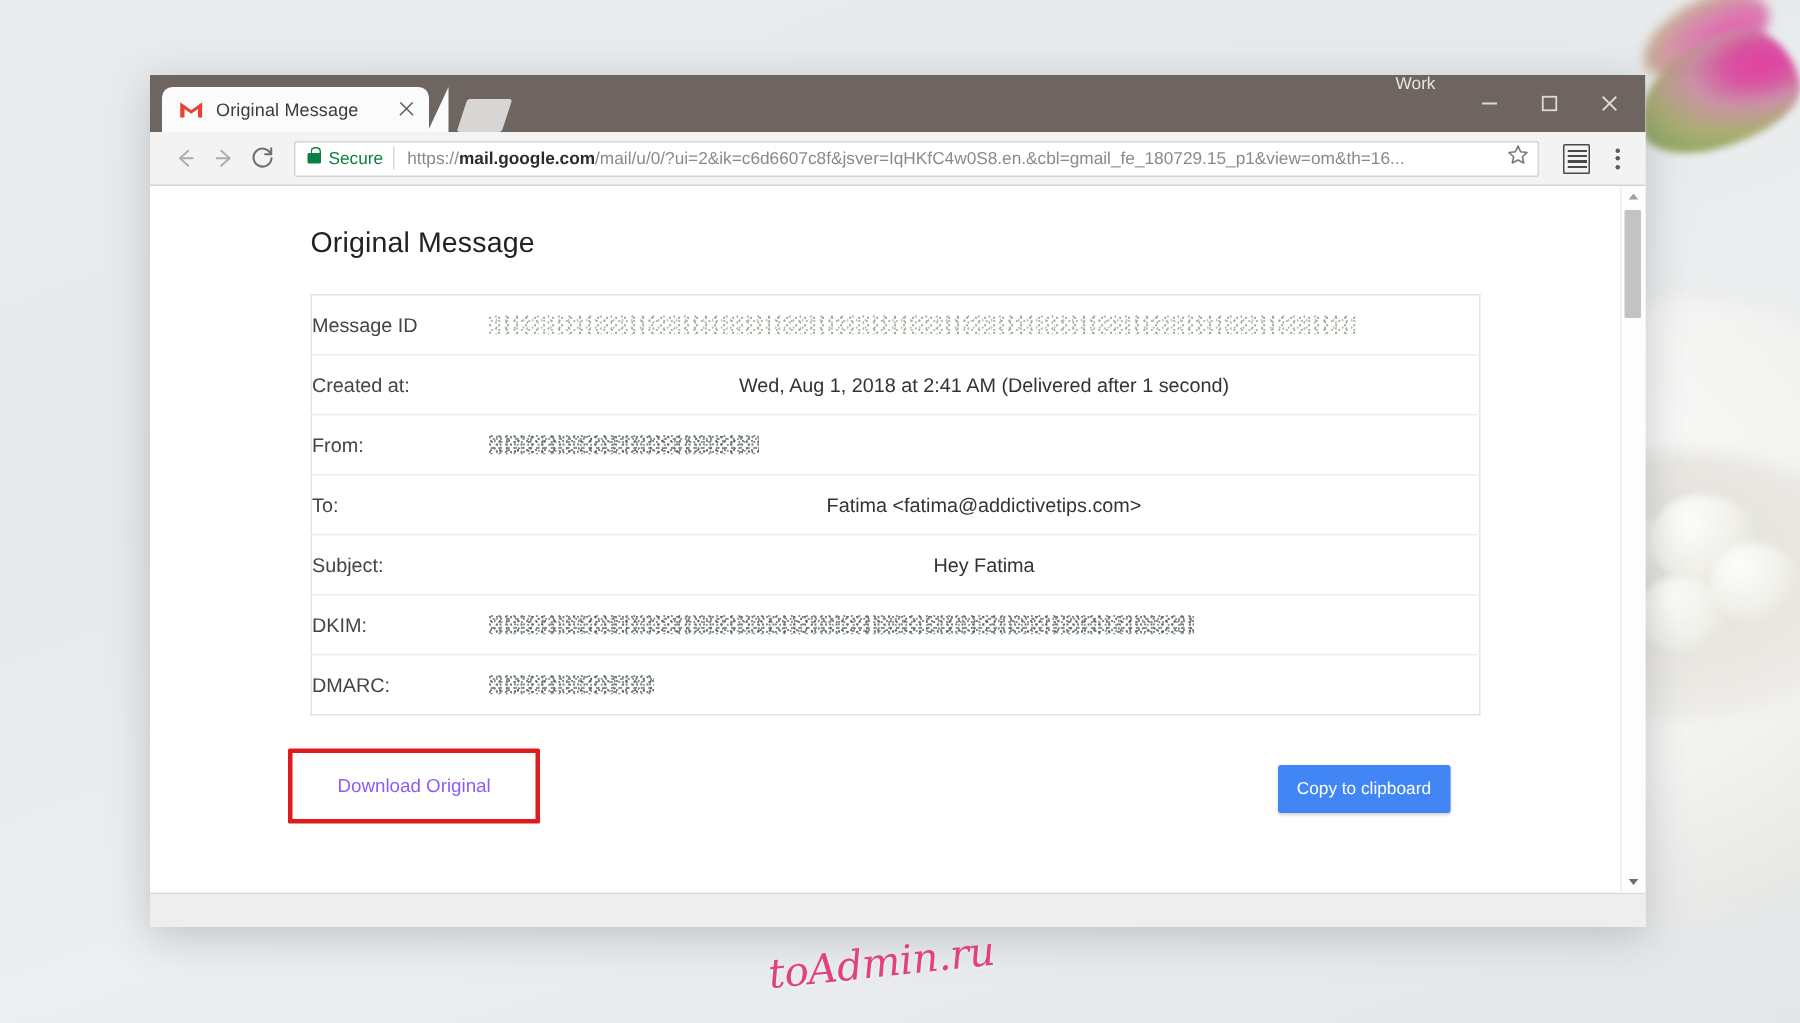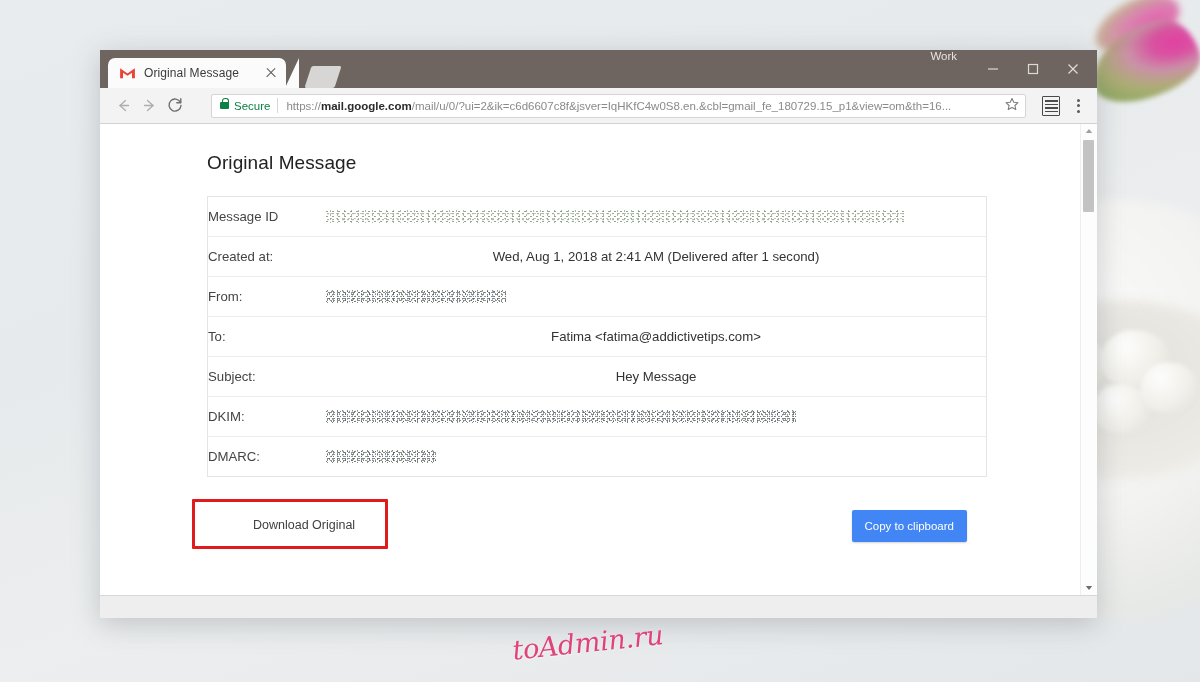--- a/index.html
+++ b/index.html
@@ -171,21 +171,21 @@
     box-sizing: border-box;
   }
   .navbtn {
     width: 26px; height: 26px;
     display: flex; align-items: center; justify-content: center;
     cursor: pointer; flex: 0 0 auto;
   }
   .omnibox {
     flex: 1 1 auto;
     height: 24px;
-    margin: 0 6px 0 23px;
+    margin: 0 6px 0 8px;
     background: #fff;
     border: 1px solid #d6d5d4;
     border-radius: 2px;
     display: flex; align-items: center;
     padding: 0 6px;
     box-sizing: border-box;
     overflow: hidden;
   }
   .lock {
     width: 9px; height: 7px;
@@ -317,24 +317,23 @@
   }
   .dl-wrap {
     position: absolute;
     left: -15px; top: -8px;
     border: 3px solid #e01b1b;
     padding: 13px 30px 13px 30px;
     border-radius: 1px;
   }
   .dl-link {
     font-size: 12.5px;
-    color: #404040;
+    color: #8b5cf6;
     cursor: pointer;
     white-space: nowrap;
-    margin-left: 28px;
   }
   .copy-btn {
     position: absolute;
     right: 20px; top: 3px;
     background: #4285f4;
     color: #fff;
     font-size: 11.5px;
     font-weight: 400;
     padding: 10px 13px;
     border: none;
@@ -502,21 +501,21 @@
               <td class="value">
                 <div class="redact dark" style="width: 180px;"></div>
               </td>
             </tr>
             <tr>
               <td class="label">To:</td>
               <td class="value">Fatima &lt;fatima@addictivetips.com&gt;</td>
             </tr>
             <tr>
               <td class="label">Subject:</td>
-              <td class="value">Hey Message</td>
+              <td class="value">Hey Fatima</td>
             </tr>
             <tr>
               <td class="label">DKIM:</td>
               <td class="value">
                 <div class="redact dark" style="width: 470px;"></div>
               </td>
             </tr>
             <tr>
               <td class="label">DMARC:</td>
               <td class="value">

